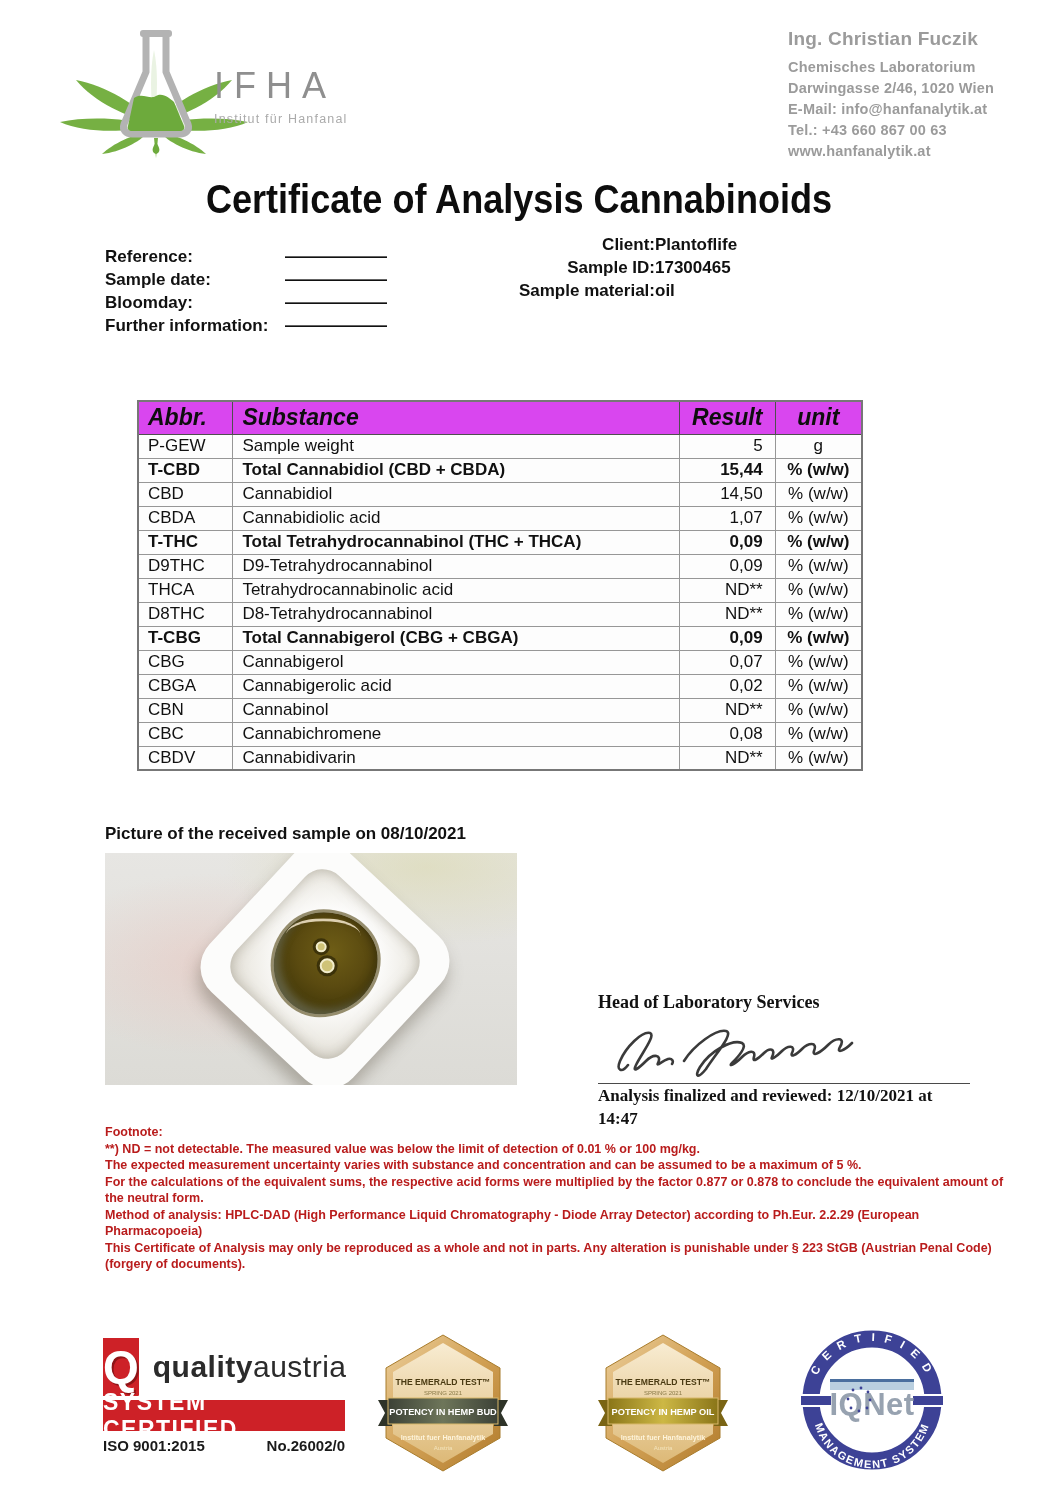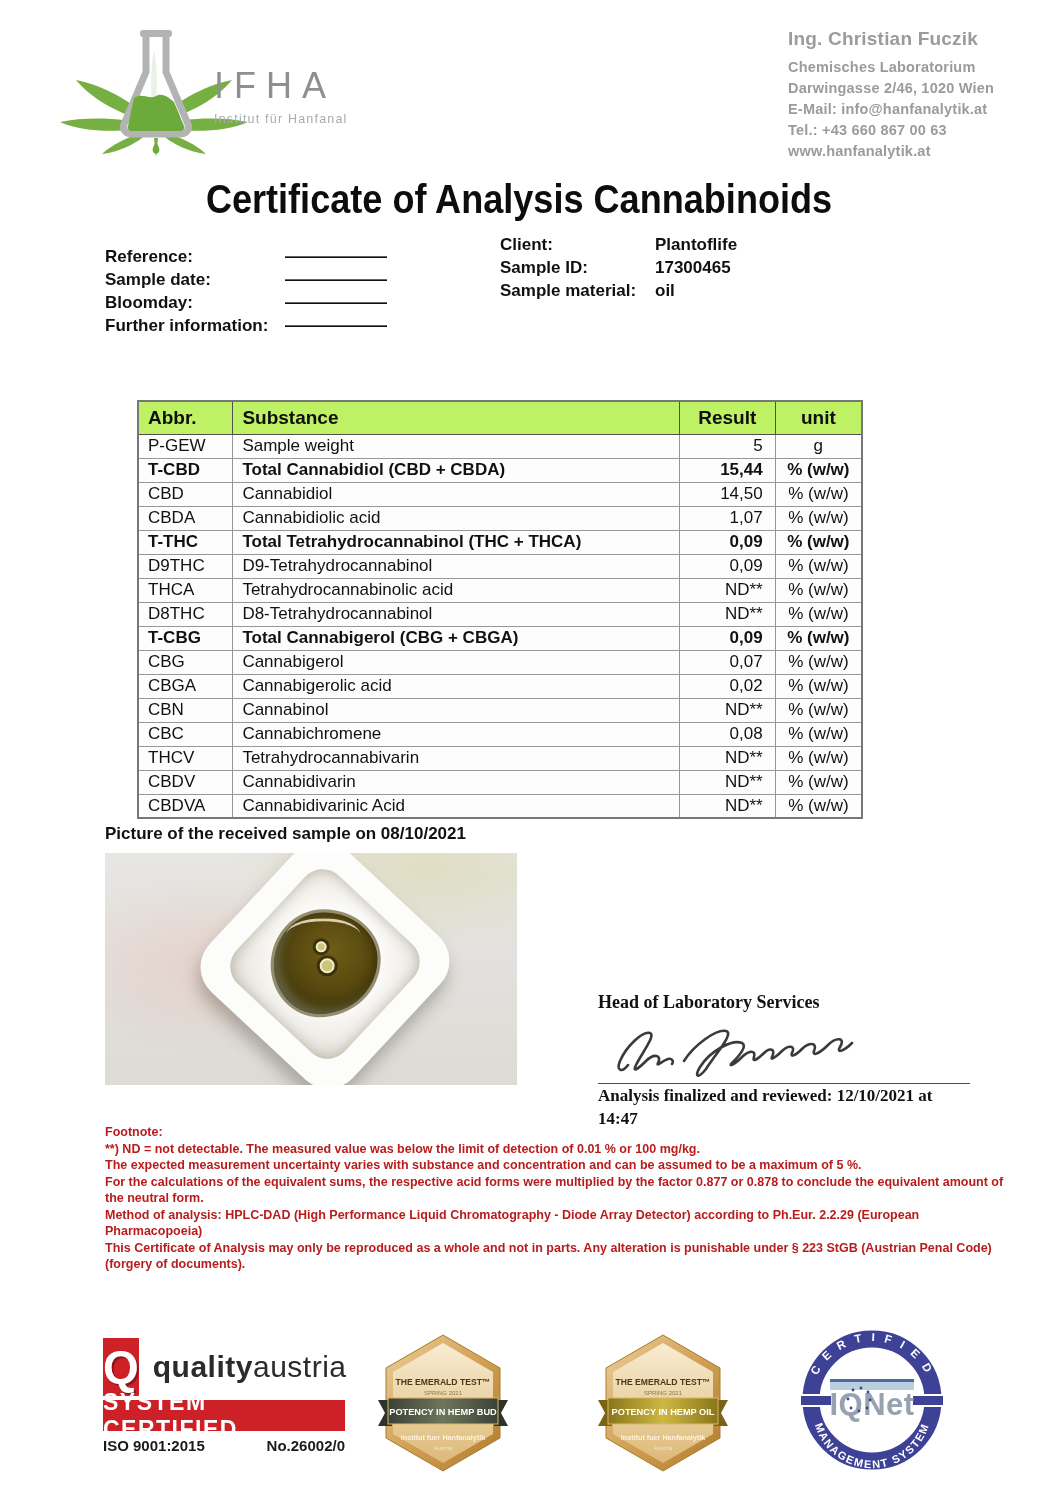--- a/index.html
+++ b/index.html
@@ -14,28 +14,28 @@
 
   
   .title { position:absolute; top:176px; left:0; width:1038px; text-align:center;
            font-size:41px; font-weight:700; color:#0d0d0d; transform:scaleX(.88); transform-origin:center; white-space:nowrap; }
 
   
   .meta-left  { position:absolute; left:105px; top:245px; }
   .meta-right { position:absolute; left:500px; top:233px; }
   .meta-row { display:flex; height:23px; align-items:center; font-size:17px; font-weight:700; }
   .meta-left  .meta-label { width:180px; }
-  .meta-right .meta-label { width:155px; }
+  .meta-right .meta-label { width:155px;text-align:right; }
   .meta-value { white-space:nowrap; }
 
   
   table.coa { position:absolute; left:137px; top:400px; width:726px; border-collapse:collapse;
               border:2px solid #777; font-size:17px; }
-  table.coa th { background:#bef264; color:#0e0e0e; font-size:19px; font-weight:700; height:33px;
-                 border:1px solid #4f4f4f; text-align:left; padding:0 9px; }
+  table.coa th { background:#d946ef; color:#0e0e0e; font-size:23px; font-weight:700; height:33px;
+                 border:1px solid #4f4f4f; text-align:left; padding:0 9px;font-style:italic; }
   table.coa th.c { text-align:center; padding:0; }
   table.coa td { height:24px; border:1px solid #979797; padding:1px 9px; font-weight:400; background:#fdfdfd; }
   table.coa td.r { text-align:right; padding-right:12px; }
   table.coa td.c { text-align:center; padding:1px 4px; }
   table.coa tr.bold-row td { font-weight:700; }
   col.abbr { width:95px; } col.subst { width:448px; } col.result { width:96px; } col.unit { width:87px; }
 
   
   .caption { position:absolute; left:105px; top:824px; font-size:17px; font-weight:700; }
   .photo { position:absolute; left:105px; top:853px; width:412px; height:232px; overflow:hidden;
@@ -269,40 +269,28 @@
           <td class="c">% (w/w)</td>
         </tr>
 
         <tr>
           <td>CBC</td>
           <td>Cannabichromene</td>
           <td class="r">0,08</td>
           <td class="c">% (w/w)</td>
         </tr>
 
-        <tr>
-          <td>THCV</td>
-          <td>Tetrahydrocannabivarin</td>
-          <td class="r">ND**</td>
-          <td class="c">% (w/w)</td>
-        </tr>
 
         <tr>
           <td>CBDV</td>
           <td>Cannabidivarin</td>
           <td class="r">ND**</td>
           <td class="c">% (w/w)</td>
         </tr>
 
-        <tr>
-          <td>CBDVA</td>
-          <td>Cannabidivarinic Acid</td>
-          <td class="r">ND**</td>
-          <td class="c">% (w/w)</td>
-        </tr>
       </tbody>
   </table>
 
   <div class="caption">Picture of the received sample on 08/10/2021</div>
   <div class="photo">
     <div class="dish">
       <div class="dish-inner"></div>
       <div class="oil">
         <div class="oil-sheen"></div>
         <div class="bubble1"></div>

